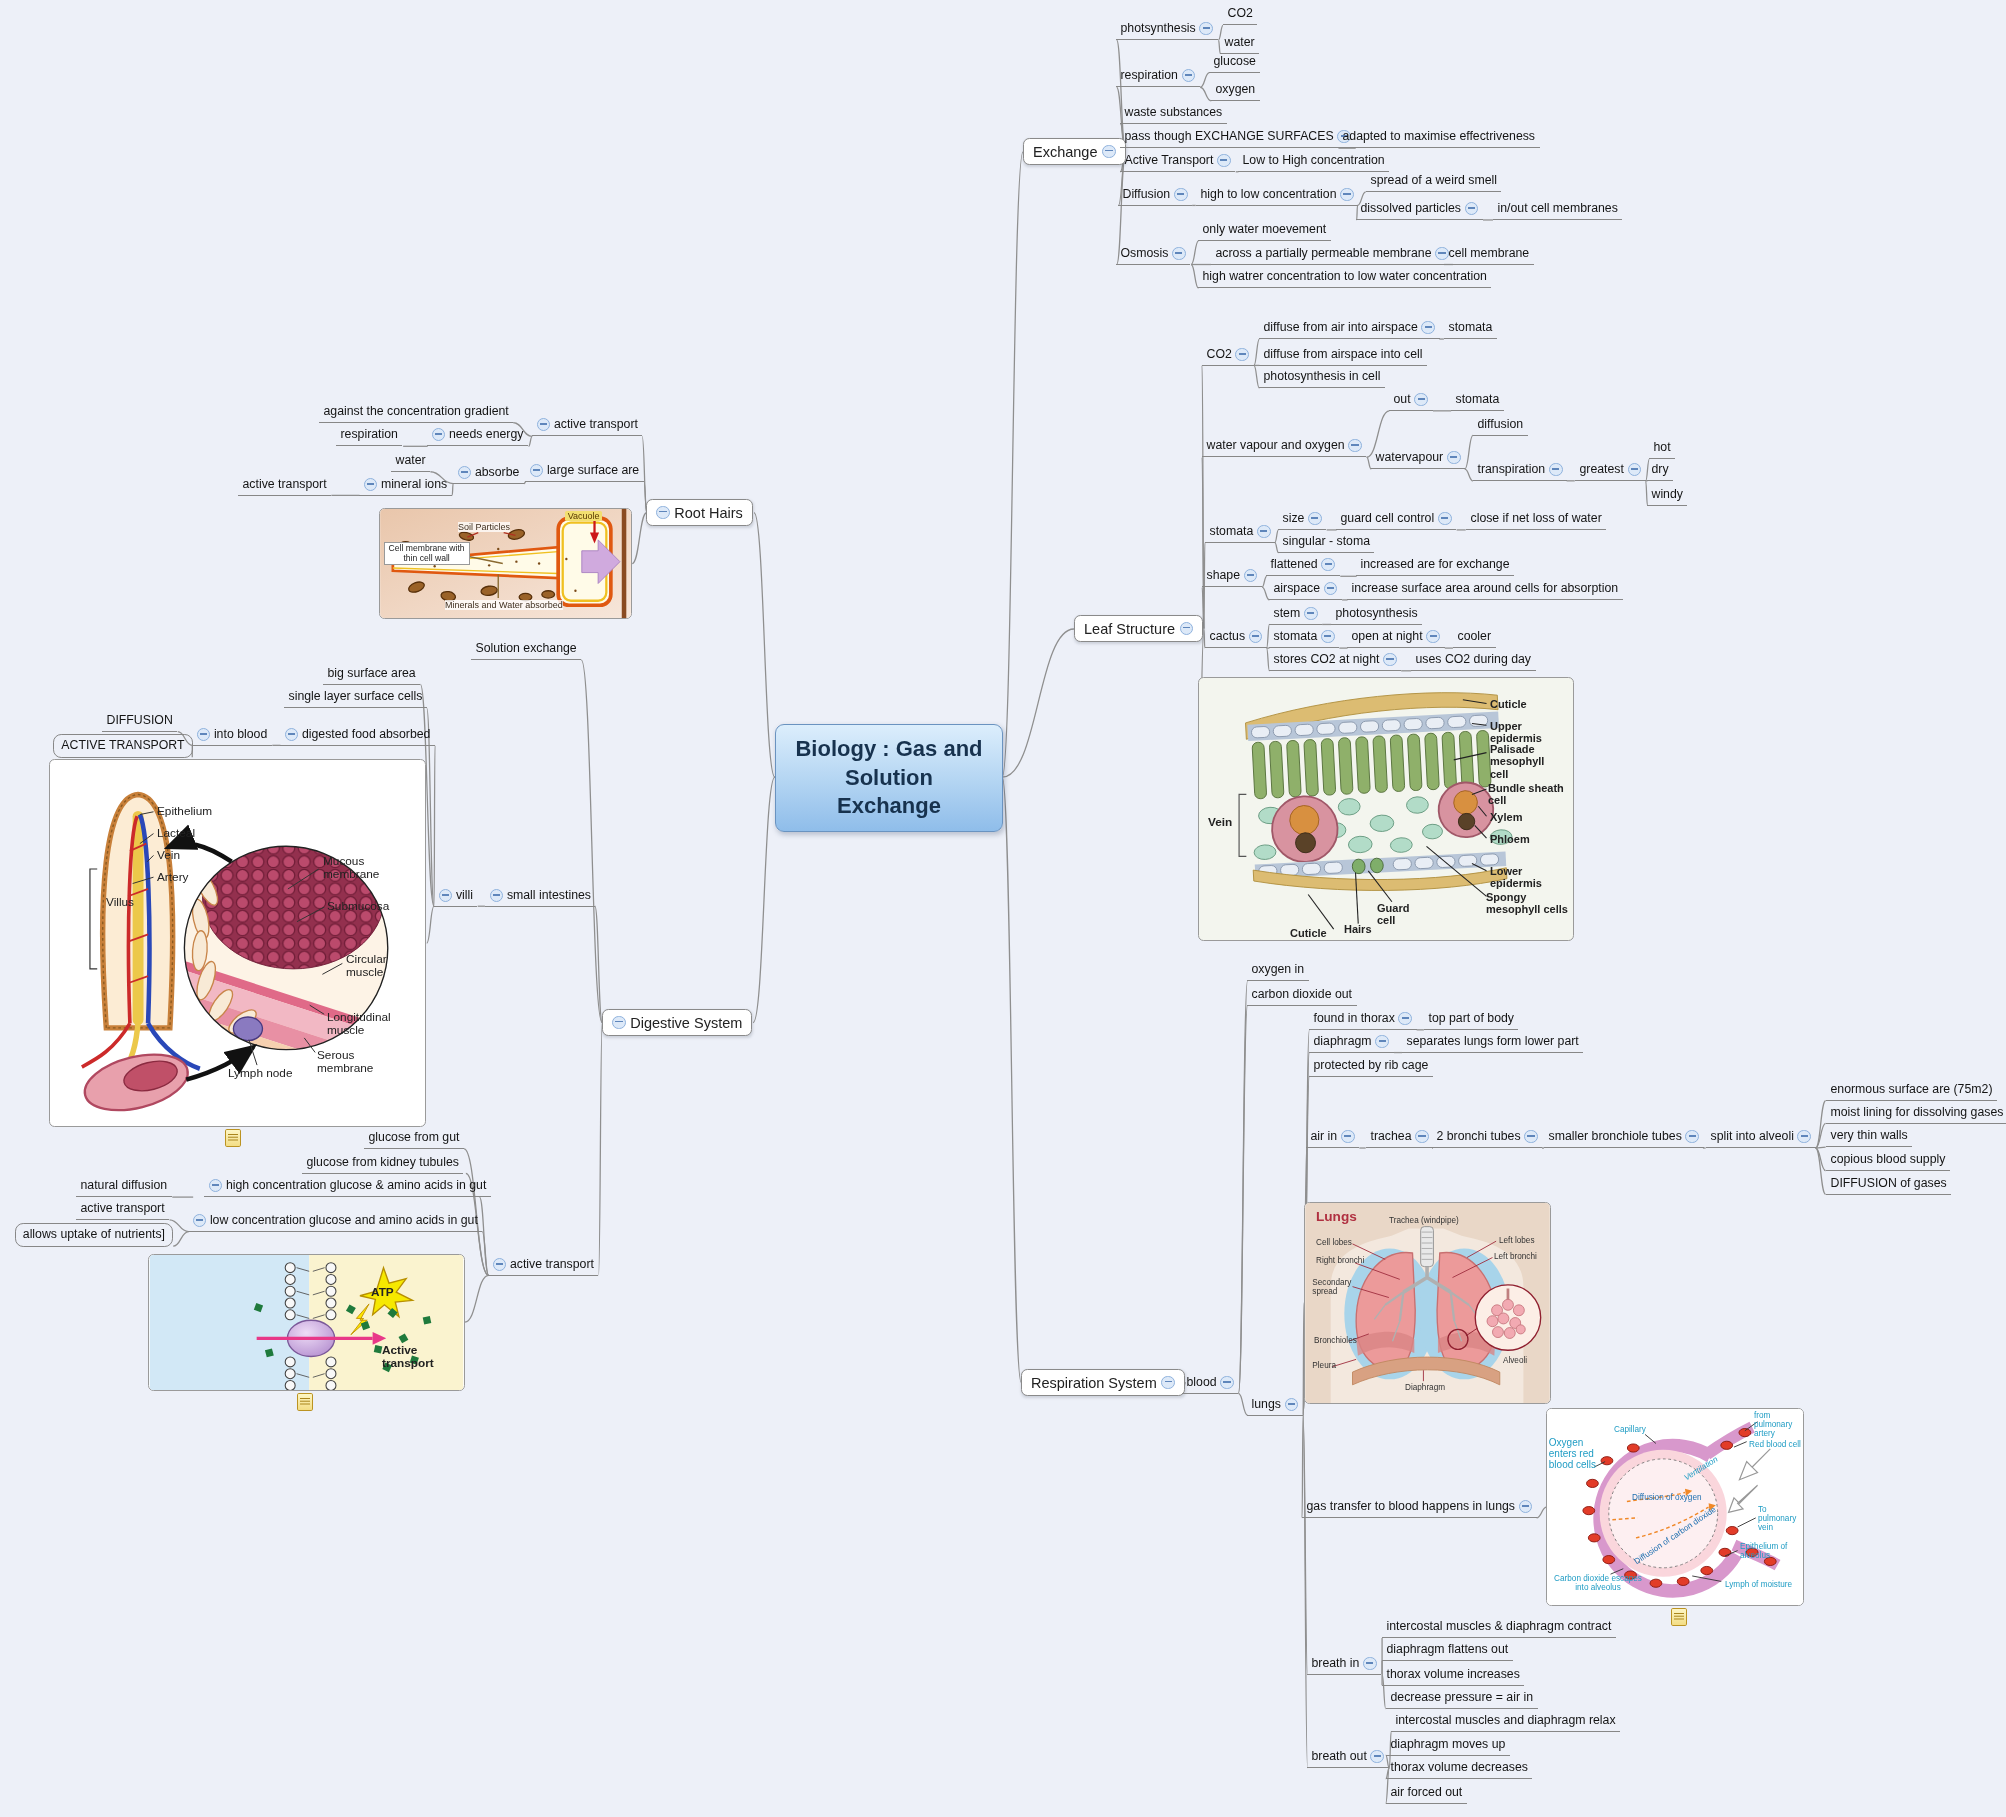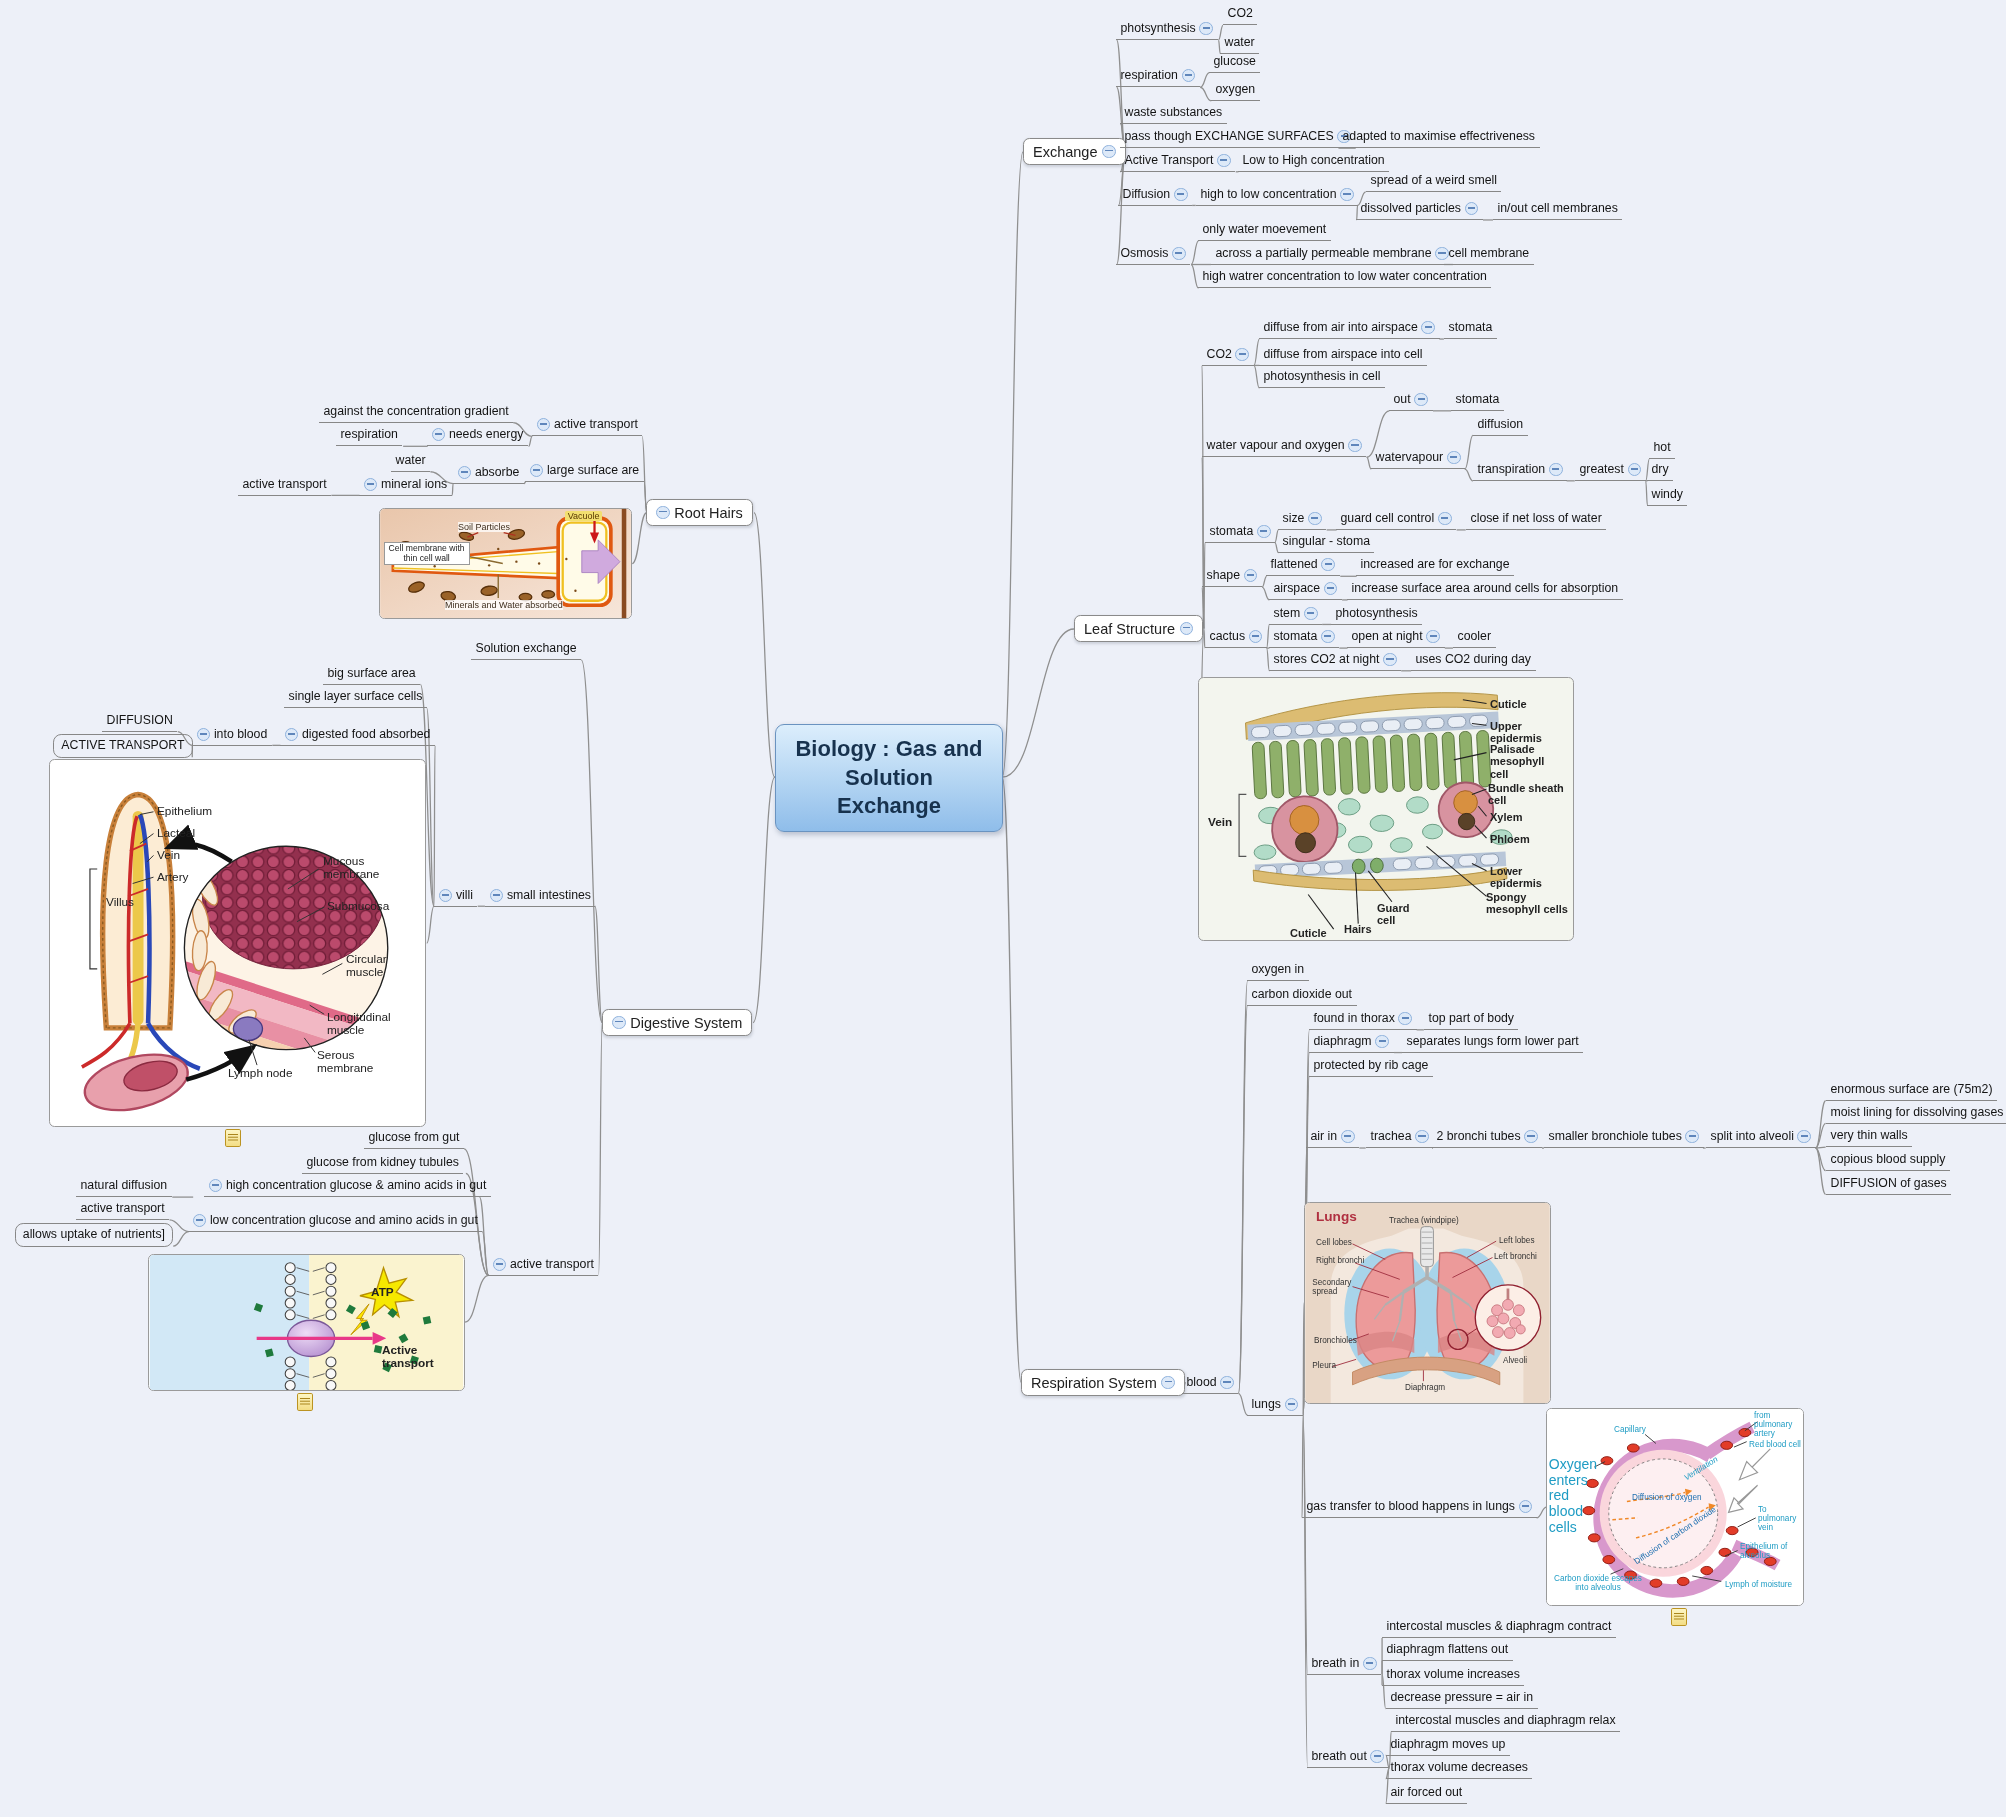--- a/index.html
+++ b/index.html
@@ -965,21 +965,21 @@
       <line x1="64" y1="58" x2="52" y2="64"></line>
           <line x1="108" y1="28" x2="120" y2="38"></line>
       <line x1="232" y1="14" x2="218" y2="24"></line>
           <line x1="220" y1="36" x2="206" y2="42"></line>
       <line x1="230" y1="120" x2="210" y2="130"></line>
           <line x1="210" y1="156" x2="196" y2="162"></line>
       <line x1="192" y1="190" x2="160" y2="184"></line>
           <line x1="70" y1="182" x2="84" y2="176"></line>
     </g>
   </svg>
-  <div class="il" style="left:1.8px;top:48px;font-size:14px;color:#1f9cc4;width:56px">Oxygen enters red blood cells</div>
+  <div class="il" style="left:1.8px;top:28px;font-size:10px;color:#1f9cc4;width:56px">Oxygen enters red blood cells</div>
   <div class="il" style="left:67px;top:16.4px;font-size:8.2px;color:#1f9cc4">Capillary</div>
   <div class="il" style="left:207px;top:1.8px;font-size:8.2px;color:#1f9cc4;width:47px">from pulmonary artery</div>
   <div class="il" style="left:202px;top:31px;font-size:8.2px;color:#1f9cc4">Red blood cell</div>
   <div class="il" style="left:135px;top:55px;font-size:8.2px;color:#1f9cc4;font-style:italic;transform:rotate(-32deg)">Ventilation</div>
   <div class="il" style="left:85px;top:84px;font-size:8.2px;color:#2070b0">Diffusion of oxygen</div>
   <div class="il" style="left:80px;top:122px;font-size:8.2px;color:#2070b0;transform:rotate(-34deg)">Diffusion of carbon dioxide</div>
   <div class="il" style="left:211px;top:96px;font-size:8.2px;color:#1f9cc4;width:44px">To pulmonary vein</div>
   <div class="il" style="left:193px;top:133px;font-size:8.2px;color:#1f9cc4;width:56px">Epithelium of alveolus</div>
   <div class="il" style="left:178px;top:171px;font-size:8.2px;color:#1f9cc4">Lymph of moisture</div>
   <div class="il" style="left:5.5px;top:165px;font-size:8.2px;color:#1f9cc4;width:91px;text-align:center">Carbon dioxide escapes into alveolus</div>

